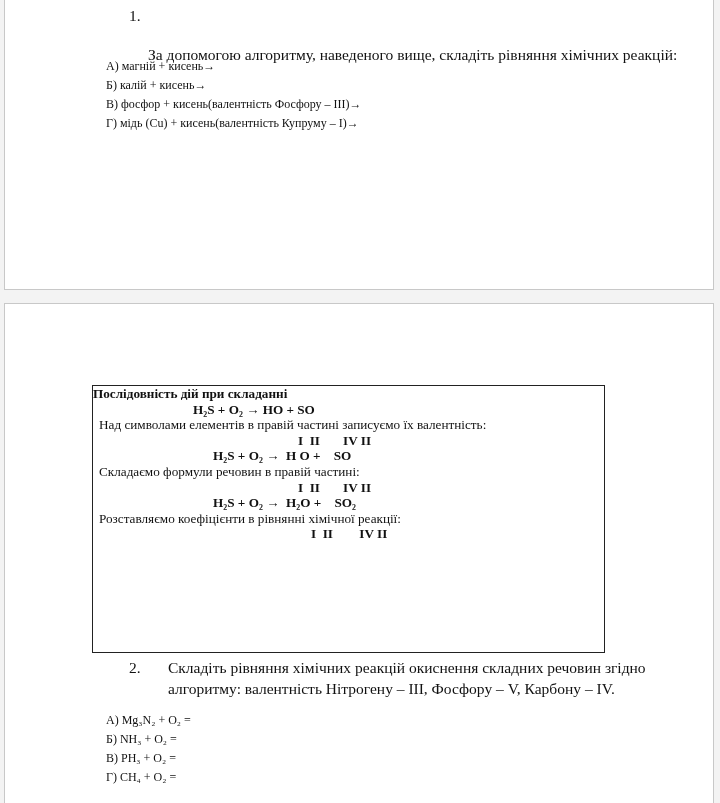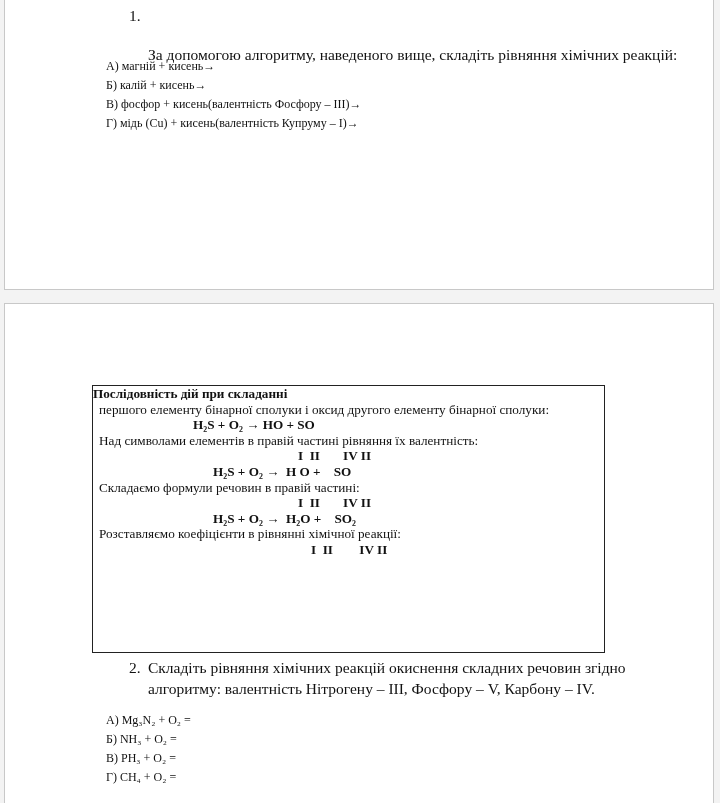--- a/index.html
+++ b/index.html
@@ -21,21 +21,21 @@
 
     .q-head {
       position: absolute; font-size: 15.5px; line-height: 21px;
     }
     .q-num { position: absolute; left: 0; top: 0; }
     .q-text { position: absolute; left: 19px; top: 0; }
 
     #q1 { left: 124px; top: 6px; width: 560px; }
     #q1 .q-text { width: 540px; margin-top: 39px; }
     #q2 { left: 124px; top: 353px; width: 560px; }
-    #q2 .q-text { width: 540px; }
+    #q2 .q-text { width: 540px; margin-left: 20px; }
 
     .opts { position: absolute; font-size: 12px; line-height: 19px; font-family: Liberation Serif, serif; }
     #opts1 { left: 101px; top: 58px; }
     #opts2 { left: 101px; top: 407px; }
     .opt { white-space: nowrap; }
 
     .algbox {
       position: absolute; left: 87px; top: 81px; width: 513px; height: 268px;
       border: 1.5px solid #222; box-sizing: border-box;
       font-size: 13.2px; line-height: 15.6px;
@@ -57,23 +57,22 @@
     <div class="opt"><span>А)</span> <span>магній + кисень→</span></div>
     <div class="opt"><span>Б)</span> <span>калій + кисень→</span></div>
     <div class="opt"><span>В)</span> <span>фосфор + кисень(валентність Фосфору – ІІІ)→</span></div>
     <div class="opt"><span>Г)</span> <span>мідь (Cu) + кисень(валентність Купруму – І)→</span></div>
   </div>
 </div>
 
 <div class="page" id="page2">
   <div class="algbox">
     <div class="title">Послідовність дій при складанні</div>
-    <div class="line">першого елементу  бінарної сполуки і оксид другого елементу бінарної сполуки:</div>
     <div class="line eq" style="padding-left:100px">H₂S + O₂ → HO + SO</div>
-    <div class="line">Над символами елементів в правій частині рівняння  їх валентність:</div>
+    <div class="line">Над символами елементів в правій частині записуємо  їх валентність:</div>
     <div class="line eq" style="padding-left:205px">I  II       IV II</div>
     <div class="line eq" style="padding-left:120px">H₂S + O₂ →  H O +    SO</div>
     <div class="line"> Складаємо формули речовин в правій частині:</div>
     <div class="line eq" style="padding-left:205px">I  II       IV II</div>
     <div class="line eq" style="padding-left:120px">H₂S + O₂ →  H₂O +    SO₂</div>
     <div class="line">Розставляємо коефіцієнти  в рівнянні хімічної реакції:</div>
     <div class="line eq" style="padding-left:218px">I  II        IV II</div>
   </div>
 
   <div class="q-head" id="q2">

